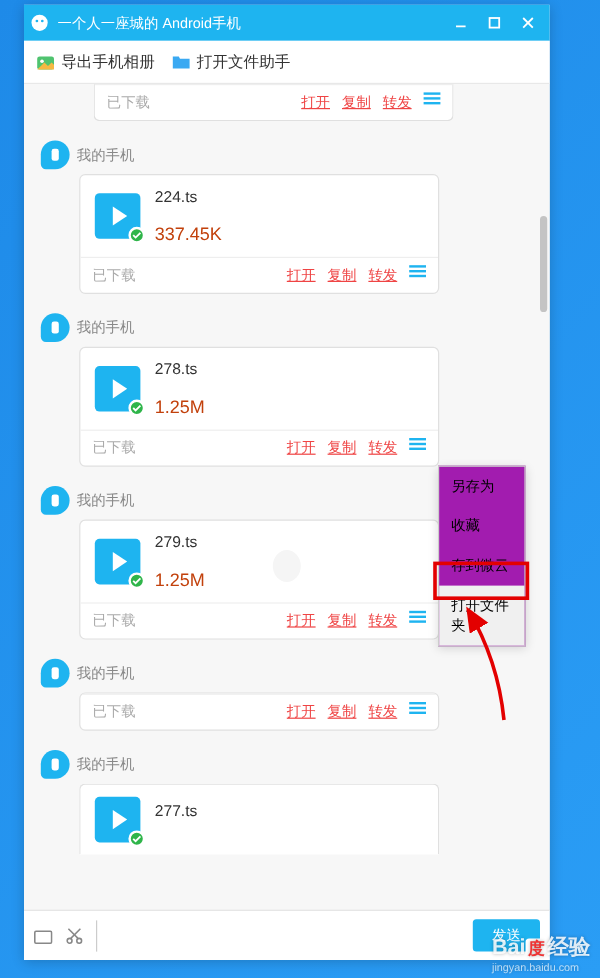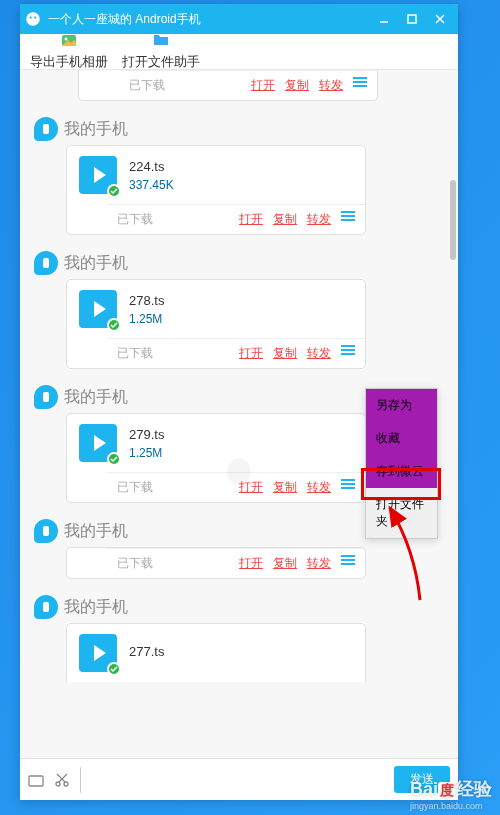--- a/index.html
+++ b/index.html
@@ -3,37 +3,37 @@
 <meta charset="utf-8">
 <style>
   * { margin: 0; padding: 0; box-sizing: border-box; font-family: "Microsoft YaHei", Arial, sans-serif; }
   body { width: 500px; height: 815px; background: linear-gradient(135deg, #1e8ae8 0%, #2a9df5 100%); position: relative; overflow: hidden; }
   .app-window { position: absolute; left: 20px; top: 4px; width: 438px; height: 796px; background: #fff; box-shadow: 0 2px 10px rgba(0,0,0,0.2); }
   .titlebar { height: 30px; background: #1eb4f0; display: flex; align-items: center; padding: 0 4px; color: #fff; font-size: 12px; }
   .titlebar .qq-icon { width: 18px; height: 18px; margin-right: 6px; }
   .titlebar-spacer { flex: 1; }
   .winbtn { width: 28px; height: 30px; display: flex; align-items: center; justify-content: center; color: #fff; cursor: pointer; }
   .toolbar { height: 36px; background: #fff; border-bottom: 1px solid #e8e8e8; display: flex; align-items: center; padding: 0 10px; font-size: 13px; color: #333; gap: 14px; }
-  .toolbar-item { display: flex; align-items: center; gap: 5px; cursor: pointer; flex-direction: column; }
+  .toolbar-item { display: flex; align-items: center; gap: 5px; cursor: pointer; }
   .chat-area { position: absolute; top: 66px; bottom: 42px; left: 0; right: 0; background: #f7f7f7; overflow: hidden; }
   .scrollbar { position: absolute; right: 2px; top: 110px; width: 6px; height: 80px; background: #c4c4c4; border-radius: 3px; }
   .qq-watermark { position: absolute; left: 50%; top: 380px; transform: translateX(-50%); font-size: 38px; color: rgba(0,0,0,0.07); font-weight: bold; display: flex; align-items: center; }
   .msg { padding: 6px 24px 10px 14px; }
   .sender-row { display: flex; align-items: center; gap: 6px; margin-bottom: 4px; }
   .avatar { width: 24px; height: 24px; background: #1eb4f0; border-radius: 14px 14px 14px 5px; display: flex; align-items: center; justify-content: center; }
-  .sender-name { font-size: 16px; color: #888; }
+  .sender-name { font-size: 12px; color: #888; }
   .bubble { margin-left: 32px; background: #fff; border: 1px solid #e0e0e0; border-radius: 5px; overflow: hidden; width: 300px; }
   .bubble.partial-top { border-top: none; border-radius: 0 0 5px 5px; margin-left: 44px; width: 300px; }
   .file-row { display: flex; align-items: center; padding: 10px 12px; gap: 12px; }
   .file-icon { width: 38px; height: 38px; background: #1eb4f0; border-radius: 4px; position: relative; display: flex; align-items: center; justify-content: center; }
   .file-icon .play { width: 0; height: 0; border-left: 12px solid #fff; border-top: 8px solid transparent; border-bottom: 8px solid transparent; margin-left: 3px; }
   .file-icon .badge { position: absolute; right: -4px; bottom: -4px; width: 14px; height: 14px; background: #2fb54a; border: 2px solid #fff; border-radius: 50%; display: flex; align-items: center; justify-content: center; }
   .file-info .name { font-size: 13px; color: #333; }
-  .file-info .size { font-size: 12px; color: #0369a1; margin-top: 4px; }
-  .bubble-footer { display: flex; align-items: center; border-top: 1px solid #eee; padding: 6px 10px; font-size: 12px; margin-left: 40px; }
+  .file-info .size { font-size: 15px; color: #c2410c; margin-top: 16px; }
+  .bubble-footer { display: flex; align-items: center; border-top: 1px solid #eee; padding: 6px 10px; font-size: 12px; }
   .bubble-footer .status { color: #aaa; flex: 1; }
   .bubble-footer .actions { display: flex; gap: 10px; color: #ef4444; text-decoration: underline; }
   .bubble-footer .actions span { cursor: pointer; }
   .hamburger { width: 14px; display: flex; flex-direction: column; gap: 2px; cursor: pointer; }
   .hamburger div { height: 2px; background: #1eb4f0; }
   .context-menu { position: absolute; left: 365px; top: 388px; width: 73px; background: #a21caf; border: 1px solid #ccc; box-shadow: 0 2px 8px rgba(0,0,0,0.15); z-index: 50; font-size: 12px; }
   .context-menu .item { padding: 8px 10px; cursor: pointer; }
   .context-menu .item.hl { background: #f0f0f0; }
   .red-box { position: absolute; border: 3px solid #e30000; pointer-events: none; z-index: 60; }
   .red-arrow { position: absolute; z-index: 55; }

